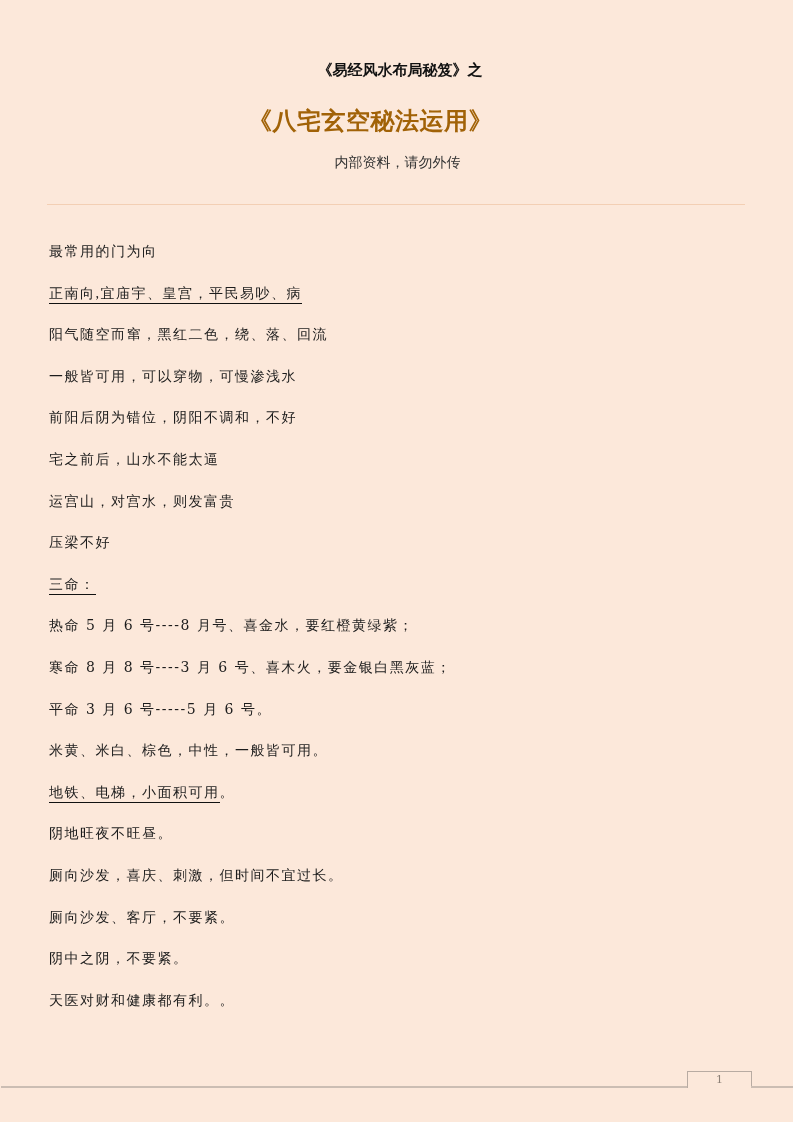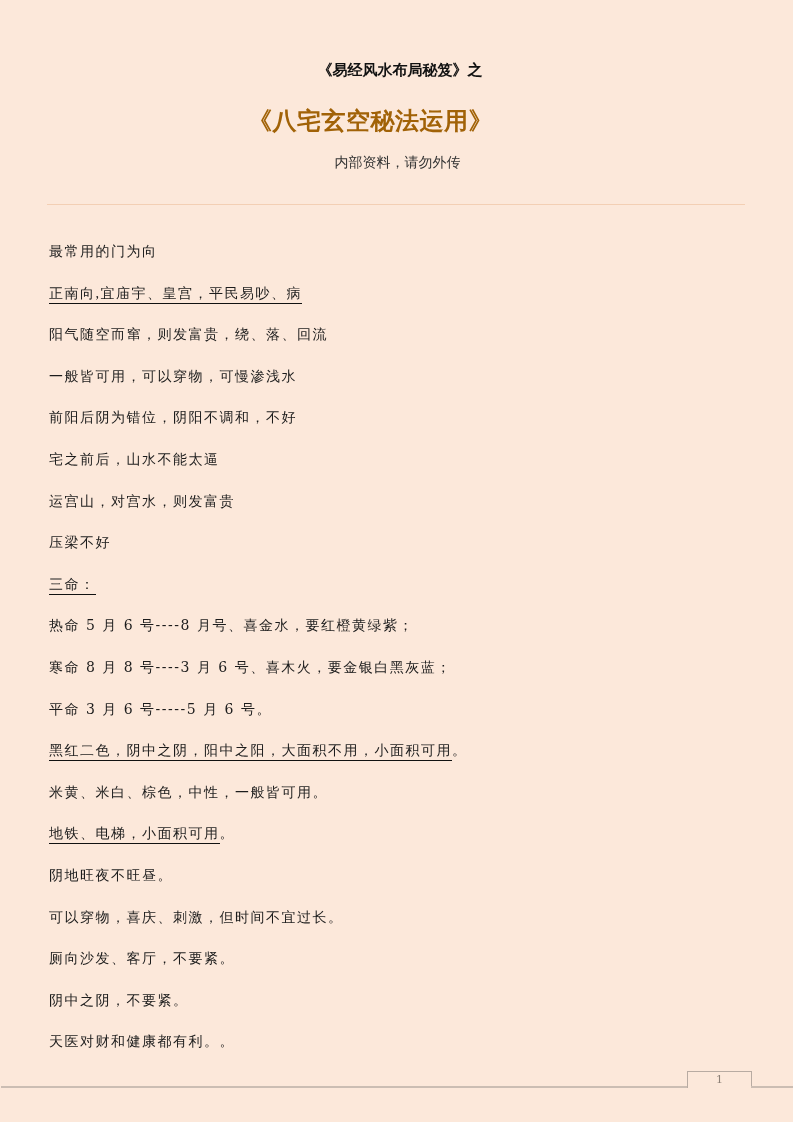--- a/index.html
+++ b/index.html
@@ -109,35 +109,34 @@
 <body>
 
 <div class="series-title">《易经风水布局秘笈》之</div>
 <div class="main-title">《八宅玄空秘法运用》</div>
 <div class="subtitle">内部资料，请勿外传</div>
 <div class="header-rule"></div>
 
 <div class="body">
   <div class="line"><span>最常用的门为向</span></div>
   <div class="line"><span class="u">正南向,宜庙宇、皇宫，平民易吵、病</span></div>
-  <div class="line"><span>阳气随空而窜，则发富贵，绕、落、回流</span></div>
+  <div class="line"><span>阳气随空而窜，黑红二色，绕、落、回流</span></div>
   <div class="line"><span>一般皆可用，可以穿物，可慢渗浅水</span></div>
   <div class="line"><span>前阳后阴为错位，阴阳不调和，不好</span></div>
   <div class="line"><span>宅之前后，山水不能太逼</span></div>
   <div class="line"><span>运宫山，对宫水，则发富贵</span></div>
   <div class="line"><span>压梁不好</span></div>
   <div class="line"><span class="u">三命：</span></div>
   <div class="line"><span>热命 5 月 6 号----8 月号、喜金水，要红橙黄绿紫；</span></div>
   <div class="line"><span>寒命 8 月 8 号----3 月 6 号、喜木火，要金银白黑灰蓝；</span></div>
   <div class="line"><span>平命 3 月 6 号-----5 月 6 号。</span></div>
-  <div class="line"><span class="u">黑红二色，阴中之阴，阳中之阳，大面积不用，小面积可用</span><span>。</span></div>
   <div class="line"><span>米黄、米白、棕色，中性，一般皆可用。</span></div>
   <div class="line"><span class="u">地铁、电梯，小面积可用</span><span>。</span></div>
   <div class="line"><span>阴地旺夜不旺昼。</span></div>
-  <div class="line"><span>可以穿物，喜庆、刺激，但时间不宜过长。</span></div>
+  <div class="line"><span>厕向沙发，喜庆、刺激，但时间不宜过长。</span></div>
   <div class="line"><span>厕向沙发、客厅，不要紧。</span></div>
   <div class="line"><span>阴中之阴，不要紧。</span></div>
   <div class="line"><span>天医对财和健康都有利。。</span></div>
 </div>
 
 <div class="footer-rule-left"></div>
 <div class="page-tab">1</div>
 <div class="footer-rule-right"></div>
 
 </body></html>

